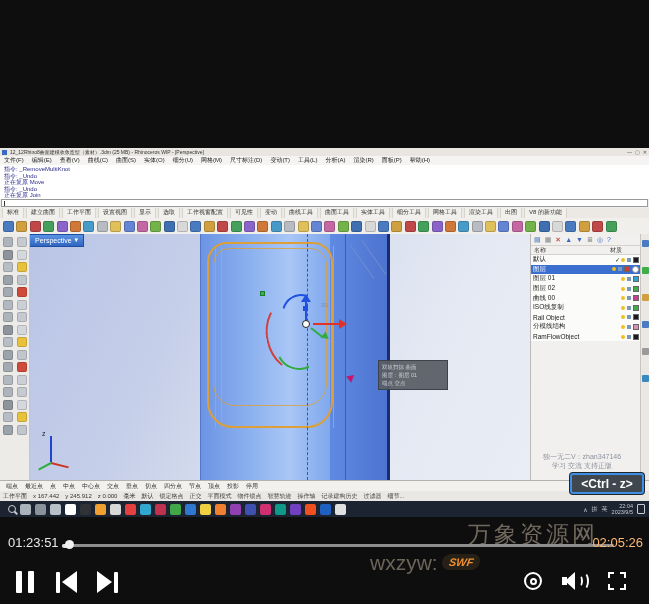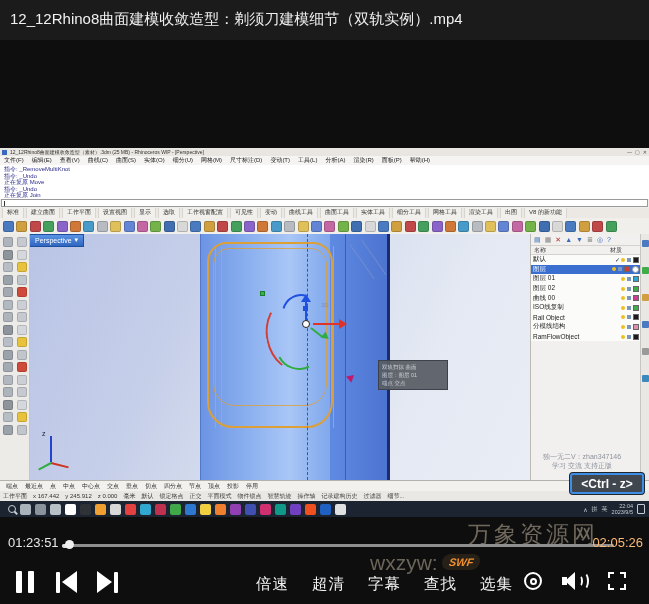--- a/index.html
+++ b/index.html
@@ -136,23 +136,20 @@
   #fc-tl{left:0;top:0;border-left:2.5px solid #fff;border-top:2.5px solid #fff;}
   #fc-tr{right:0;top:0;border-right:2.5px solid #fff;border-top:2.5px solid #fff;}
   #fc-bl{left:0;bottom:0;border-left:2.5px solid #fff;border-bottom:2.5px solid #fff;}
   #fc-br{right:0;bottom:0;border-right:2.5px solid #fff;border-bottom:2.5px solid #fff;}
 </style>
 </head>
 <body>
 
 <div class="stage">
 
-  <div class="a" id="video-title-bar">
-    <div class="a" id="video-title">12_12Rhino8曲面建模收敛造型：剃须刀建模细节（双轨实例）.mp4</div>
-  </div>
 
   <div class="a" id="rhino">
     <div class="a rh-titlebar">
       <span class="rh-appicon"></span>
       <span class="rh-title">12_12Rhino8曲面建模收敛造型（素材）.3dm (25 MB) - Rhinoceros WIP - [Perspective]</span>
       <span class="rh-winbtns">
         <span>—</span>
         <span>▢</span>
         <span>✕</span>
       </span>
@@ -522,27 +519,20 @@
       <span class="pb"></span>
     </div>
   <div class="a" id="btn-prev">
       <span class="bar pb"></span>
       <span class="tri"></span>
     </div>
   <div class="a" id="btn-next">
       <span class="tri"></span>
       <span class="bar pb"></span>
     </div>
-  <div class="a" id="pl-textbtns">
-      <span class="pl-btn">倍速</span>
-      <span class="pl-btn">超清</span>
-      <span class="pl-btn">字幕</span>
-      <span class="pl-btn">查找</span>
-      <span class="pl-btn">选集</span>
-    </div>
   <div class="a" id="btn-cast">
       <span></span>
     </div>
   <div class="a" id="btn-volume">
     <span class="a" id="vol-box"></span>
       <span class="a" id="vol-cone"></span>
     <span class="a vol-arc" id="vol-a1"></span>
       <span class="a vol-arc" id="vol-a2"></span>
   </div>
   <div class="a" id="btn-full">

